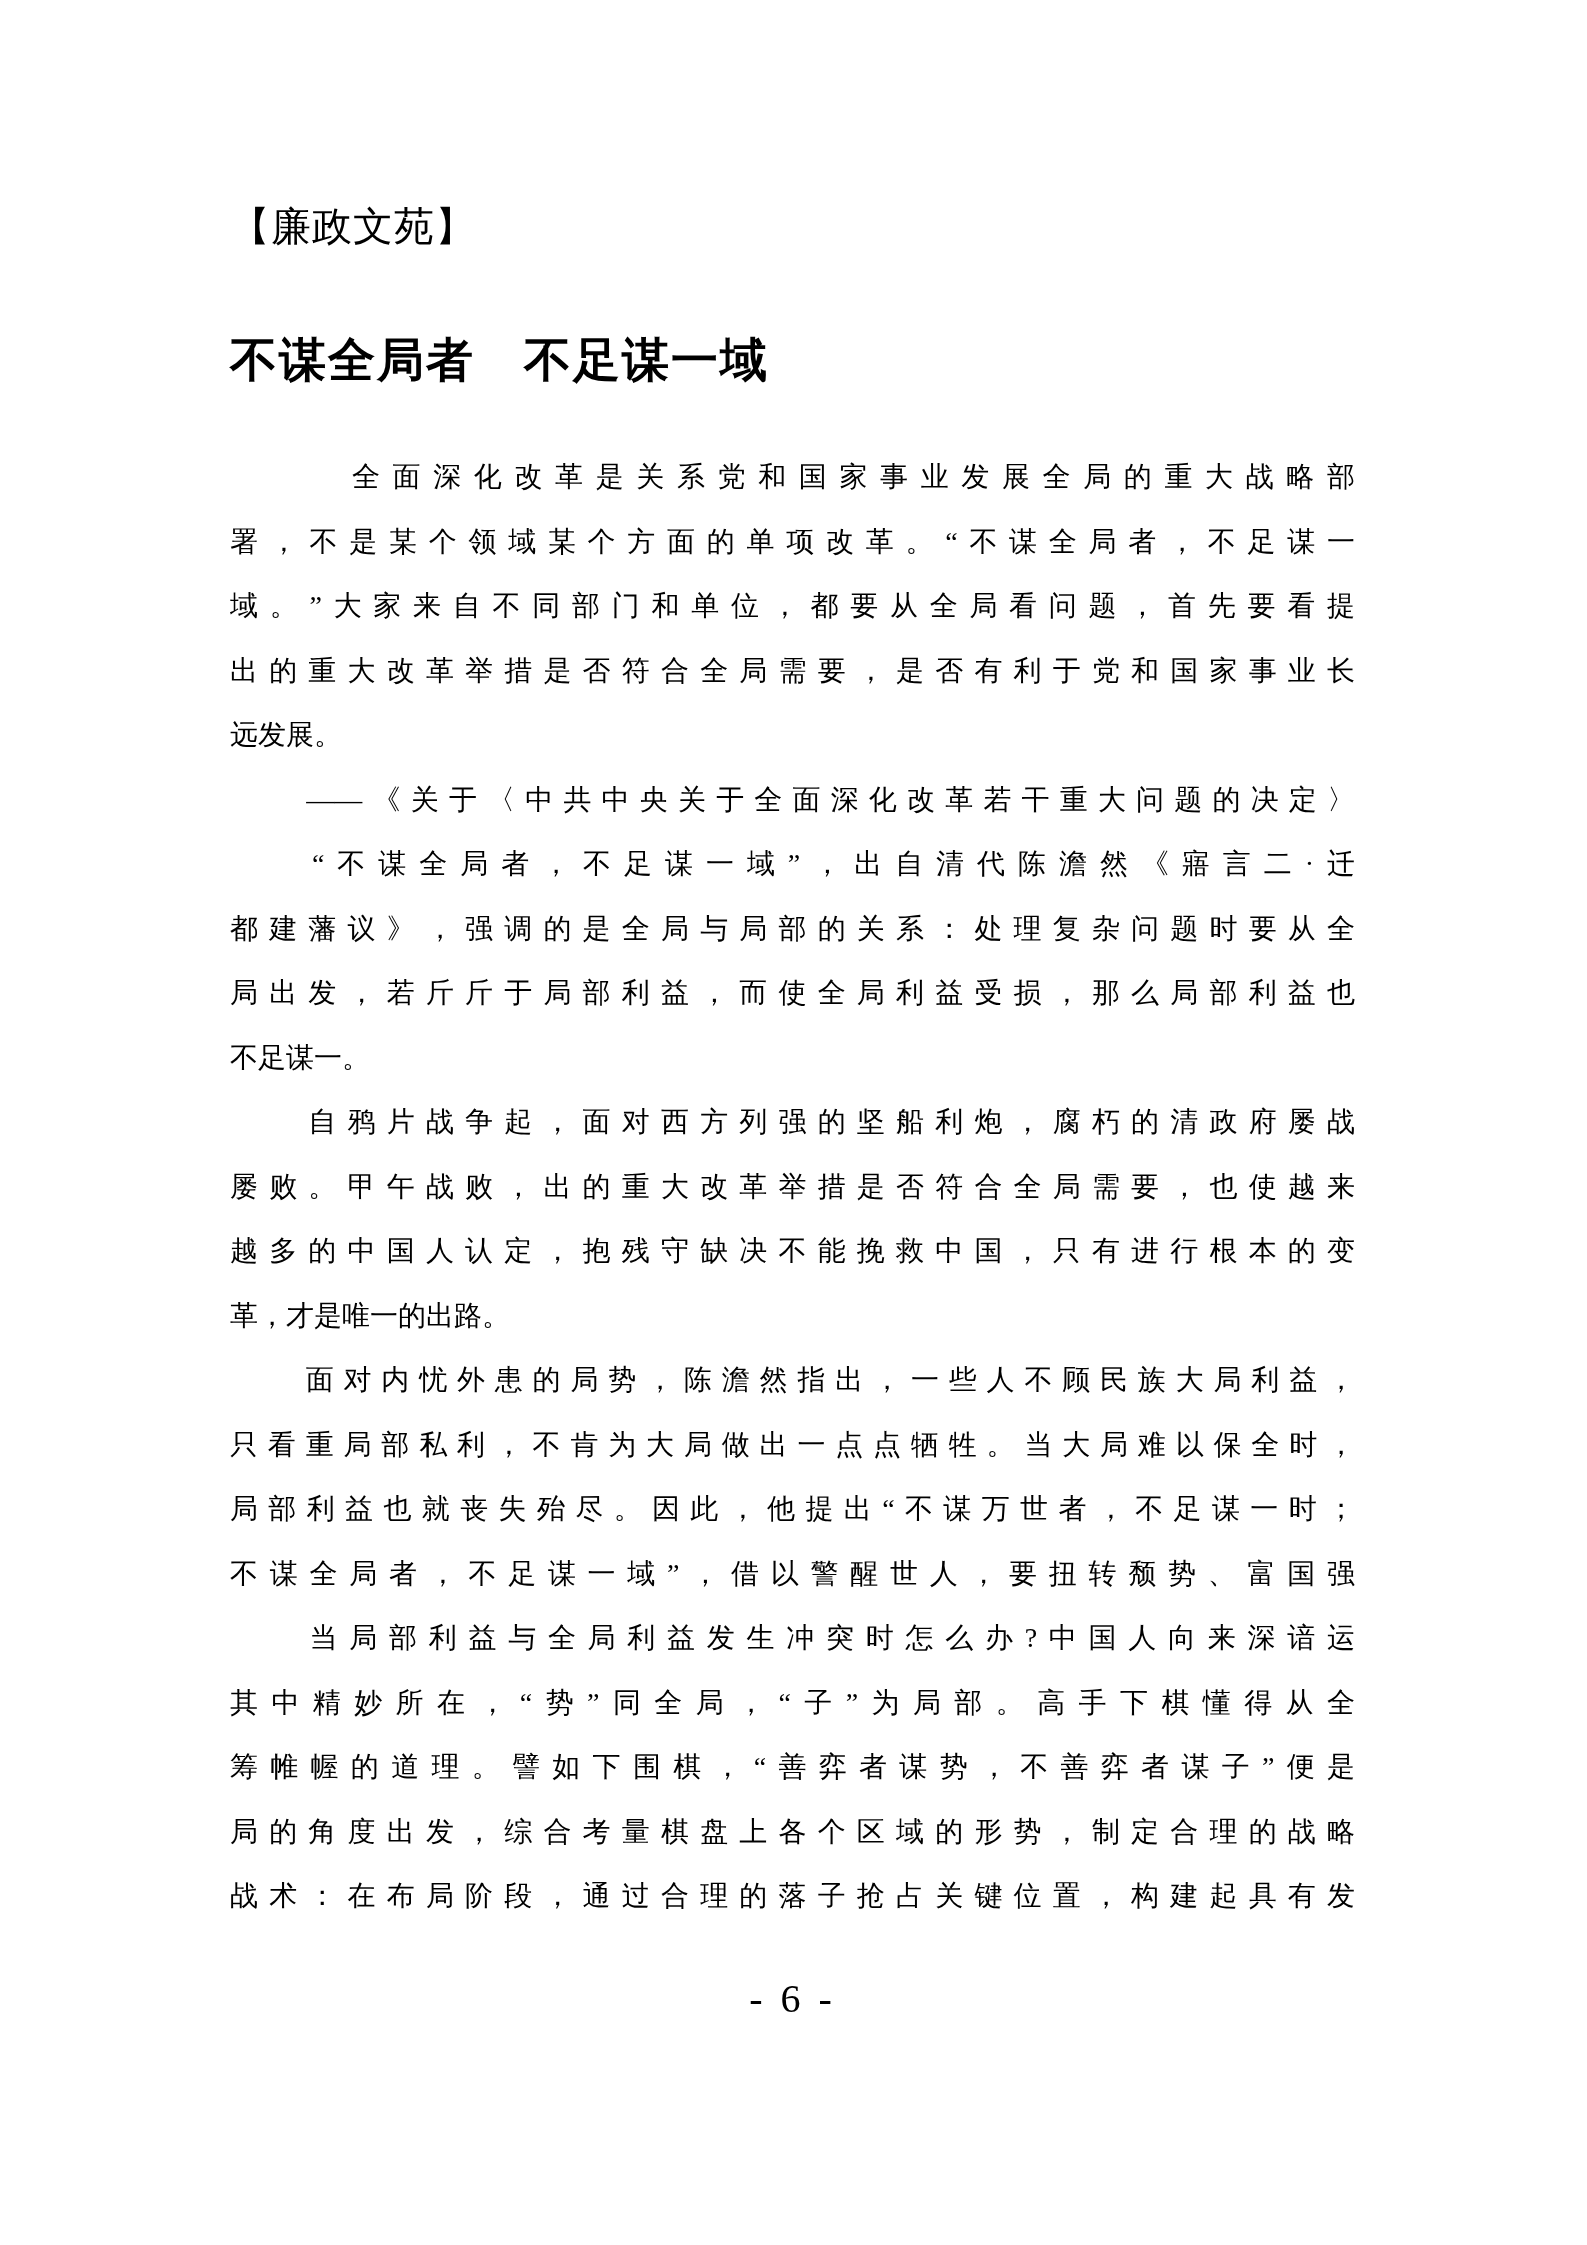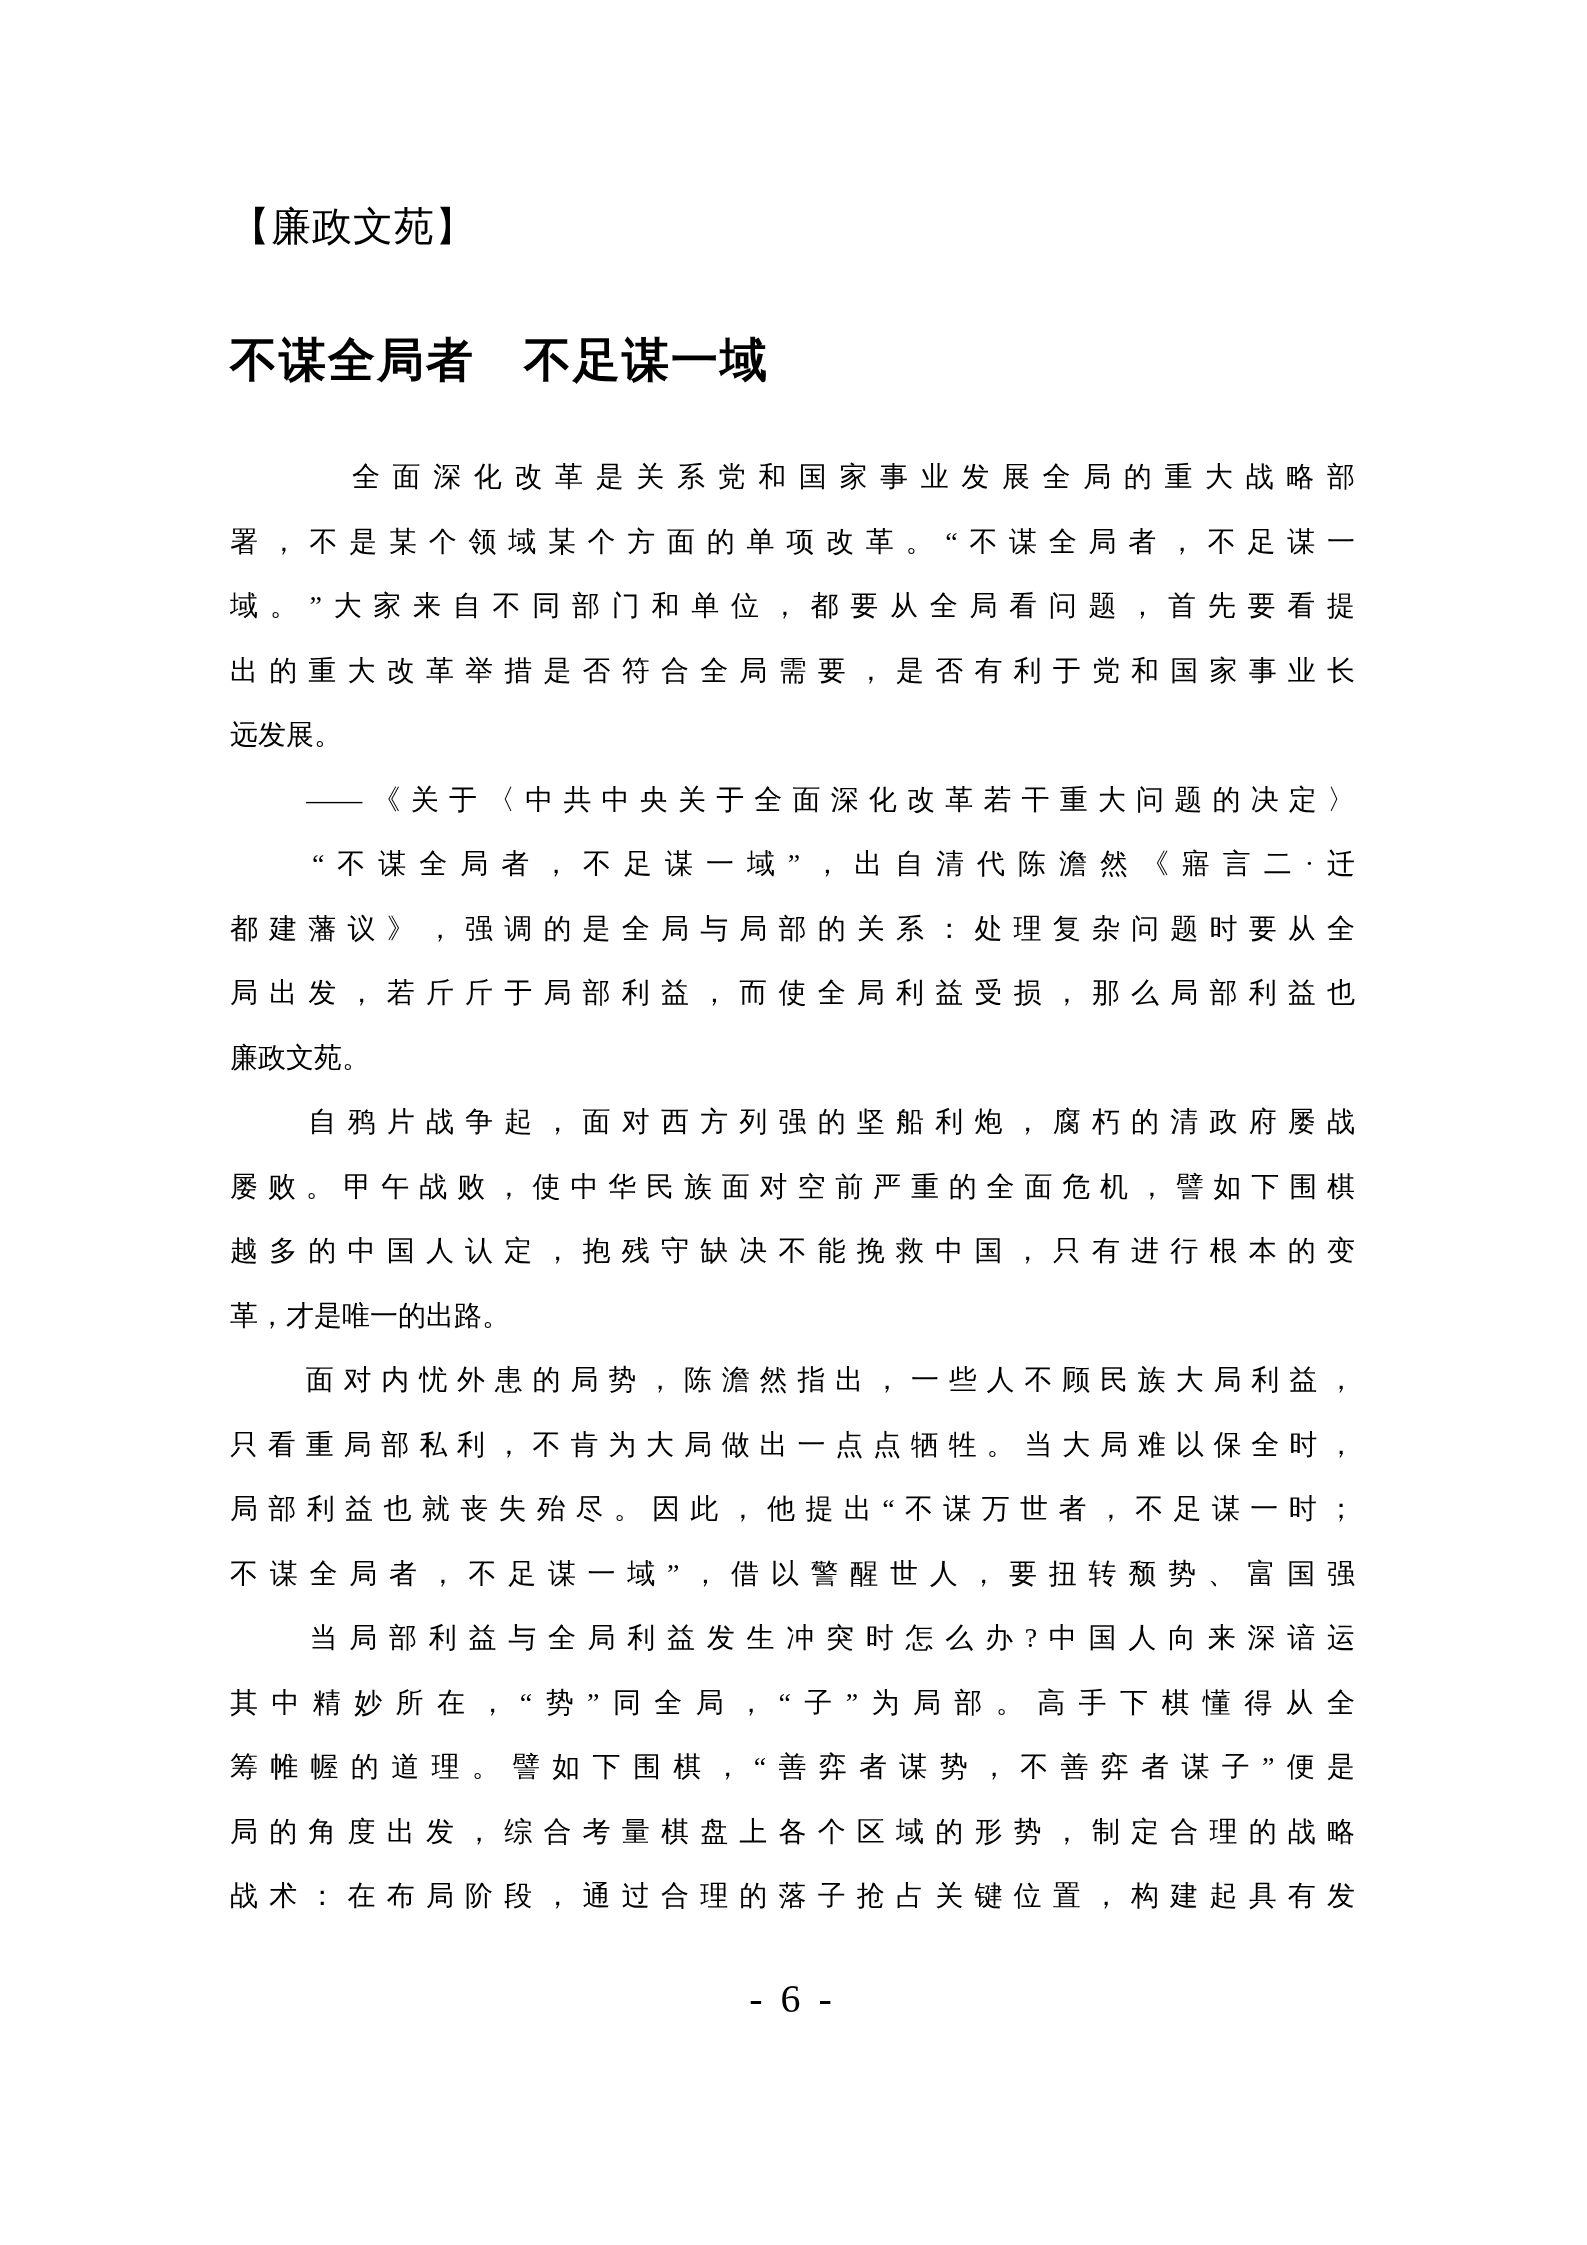--- a/index.html
+++ b/index.html
@@ -75,25 +75,25 @@
         <div class="line">出的重大改革举措是否符合全局需要，是否有利于党和国家事业长</div>
         <div class="line line-end">远发展。</div>
       </div>
       <div class="paragraph">
         <div class="line">　　——《关于〈中共中央关于全面深化改革若干重大问题的决定〉</div>
       </div>
       <div class="paragraph">
         <div class="line">　　“不谋全局者，不足谋一域”，出自清代陈澹然《寤言二·迁</div>
         <div class="line">都建藩议》，强调的是全局与局部的关系：处理复杂问题时要从全</div>
         <div class="line">局出发，若斤斤于局部利益，而使全局利益受损，那么局部利益也</div>
-        <div class="line line-end">廉政文苑。</div>
+        <div class="line line-end">不足谋一。</div>
       </div>
       <div class="paragraph">
         <div class="line">　　自鸦片战争起，面对西方列强的坚船利炮，腐朽的清政府屡战</div>
-        <div class="line">屡败。甲午战败，使中华民族面对空前严重的全面危机，譬如下围棋</div>
+        <div class="line">屡败。甲午战败，出的重大改革举措是否符合全局需要，也使越来</div>
         <div class="line">越多的中国人认定，抱残守缺决不能挽救中国，只有进行根本的变</div>
         <div class="line line-end">革，才是唯一的出路。</div>
       </div>
       <div class="paragraph">
         <div class="line">　　面对内忧外患的局势，陈澹然指出，一些人不顾民族大局利益，</div>
         <div class="line">只看重局部私利，不肯为大局做出一点点牺牲。当大局难以保全时，</div>
         <div class="line">局部利益也就丧失殆尽。因此，他提出“不谋万世者，不足谋一时；</div>
         <div class="line">不谋全局者，不足谋一域”，借以警醒世人，要扭转颓势、富国强</div>
       </div>
       <div class="paragraph">

